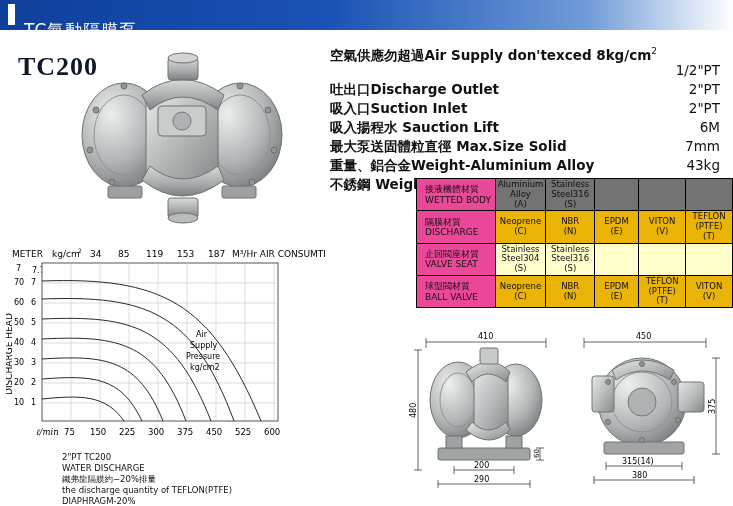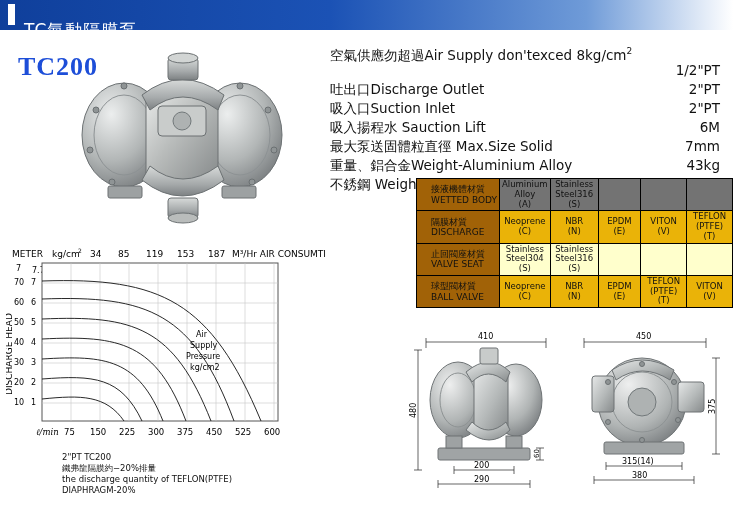--- a/index.html
+++ b/index.html
@@ -20,58 +20,58 @@
   }
   .header .title{
     position:absolute;left:24px;top:4px;
     font-size:17px;color:#ffffff;letter-spacing:1px;
     font-family:"DejaVu Sans","Liberation Sans",sans-serif;
     margin-top:15px;
   }
   
   .model{
     position:absolute;left:18px;top:52px;
-    font-size:26px;font-weight:bold;color:#1d4ed8;
+    font-size:26px;font-weight:bold;color:#0f172a;
     font-family:"Liberation Serif",serif;
     letter-spacing:1px;
   }
   
   .pump-photo{
     position:absolute;left:72px;top:40px;width:225px;height:200px;
   }
   
   .specs{
     position:absolute;left:330px;top:42px;width:390px;
     font-size:13.5px;
     font-family:"DejaVu Sans","Liberation Sans",sans-serif;
     color:#111;
   }
   .spec-row{
     position:relative;height:19px;line-height:19px;white-space:nowrap;
   }
-  .spec-row .lbl{display:inline-block;}
+  .spec-row .lbl{display:inline-block;font-weight:bold;}
   .spec-row .val{position:absolute;right:0;top:0;}
   .sup{font-size:9px;vertical-align:super;}
   
   .mat-table{
     position:absolute;left:416px;top:178px;
     border-collapse:collapse;
     font-size:8.5px;
     font-family:"DejaVu Sans","Liberation Sans",sans-serif;
   }
   .mat-table td{
     border:1px solid #000;
     text-align:center;
     vertical-align:middle;
     padding:1px 2px;
     line-height:1.15;
   }
   .mat-table td.head{
-    width:74px;text-align:left;padding-left:14px;
-    background:#a16207;font-size:9px;
+    width:74px;text-align:left;padding-left:8px;
+    background:#ec4899;font-size:9px;
   }
   .mat-table td.c{width:46px;}
   .pink{background:#737373;}
   .yellowcell{background:#ffffcc;}
   .white{background:#eab308;}
   
   .chart-wrap{position:absolute;left:6px;top:245px;width:320px;height:255px;text-align:center;}
   .chart-caption{
     position:absolute;left:62px;top:452px;width:260px;
     font-size:8.5px;line-height:11px;
@@ -352,20 +352,21 @@
     <text x="142" y="190" font-size="8.5" font-family="DejaVu Sans">300</text>
     <text x="171" y="190" font-size="8.5" font-family="DejaVu Sans">375</text>
     <text x="200" y="190" font-size="8.5" font-family="DejaVu Sans">450</text>
     <text x="229" y="190" font-size="8.5" font-family="DejaVu Sans">525</text>
     <text x="258" y="190" font-size="8.5" font-family="DejaVu Sans">600</text>
   </svg>
 </div>
 
 <div class="chart-caption">
   <div>2"PT TC200</div>
+  <div>WATER DISCHARGE</div>
   <div>鐵弗龍隔膜約−20%排量</div>
   <div>the discharge quantity of TEFLON(PTFE)</div>
   <div>DIAPHRAGM-20%</div>
 </div>
 
 <div class="dim-wrap">
   <svg width="322" height="170" viewBox="0 0 322 170">
     <defs>
       <linearGradient id="dg" x1="0" y1="0" x2="1" y2="1">
         <stop offset="0%" stop-color="#e6e8e8"></stop>

